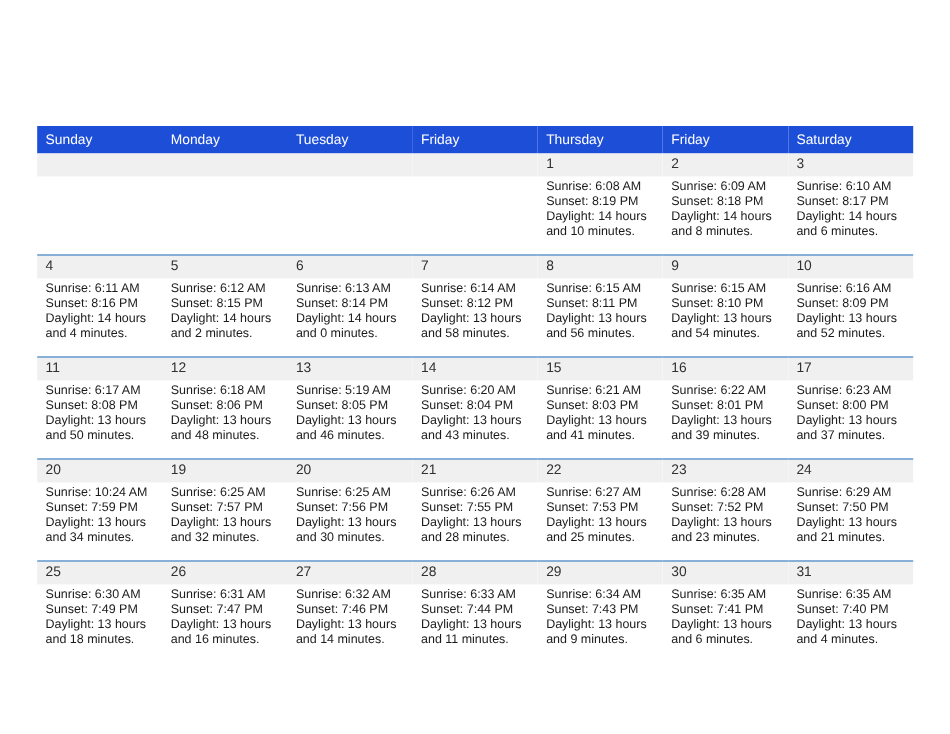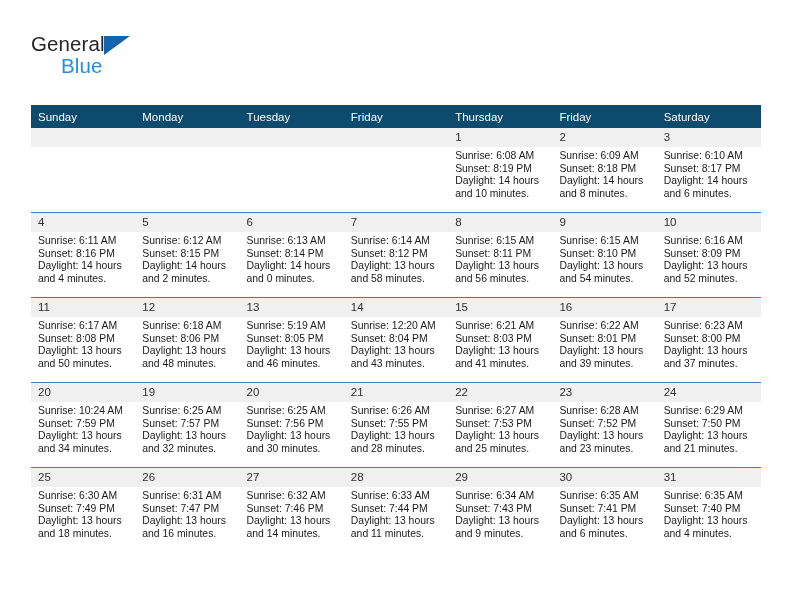--- a/index.html
+++ b/index.html
@@ -85,21 +85,21 @@
   
   .calendar {
     position: absolute;
     left: 31px;
     top: 105px;
     width: 730px;
     border-collapse: collapse;
     table-layout: fixed;
   }
   .calendar th {
-    background: #0c4a6e;
+    background: #1d4ed8;
     color: #ffffff;
     font-size: 11.5px;
     font-weight: normal;
     text-align: left;
     padding: 5px 0 5px 7px;
     height: 13px;
     border: none;
   }
   .calendar td {
     vertical-align: top;
@@ -140,25 +140,20 @@
     white-space: normal;
   }
 </style>
 </head>
 <body>
 
 <div class="page">
 
   <div class="top">
 
-    <div class="logo">
-      <span class="logo-general">General</span>
-      <span class="logo-tri"></span>
-      <span class="logo-blue">Blue</span>
-    </div>
 
   </div>
 
   <table class="calendar">
     <thead>
       <tr>
         <th>Sunday</th>
         <th>Monday</th>
         <th>Tuesday</th>
         <th>Friday</th>
@@ -285,21 +280,21 @@
             <div class="daynum">13</div>
             <div class="info">
               <div>Sunrise: 5:19 AM</div>
               <div>Sunset: 8:05 PM</div>
               <div class="dl">Daylight: 13 hours and 46 minutes.</div>
             </div>
           </td>
           <td>
             <div class="daynum">14</div>
             <div class="info">
-              <div>Sunrise: 12:20 AM</div>
+              <div>Sunrise: 6:20 AM</div>
               <div>Sunset: 8:04 PM</div>
               <div class="dl">Daylight: 13 hours and 43 minutes.</div>
             </div>
           </td>
           <td>
             <div class="daynum">15</div>
             <div class="info">
               <div>Sunrise: 6:21 AM</div>
               <div>Sunset: 8:03 PM</div>
               <div class="dl">Daylight: 13 hours and 41 minutes.</div>

